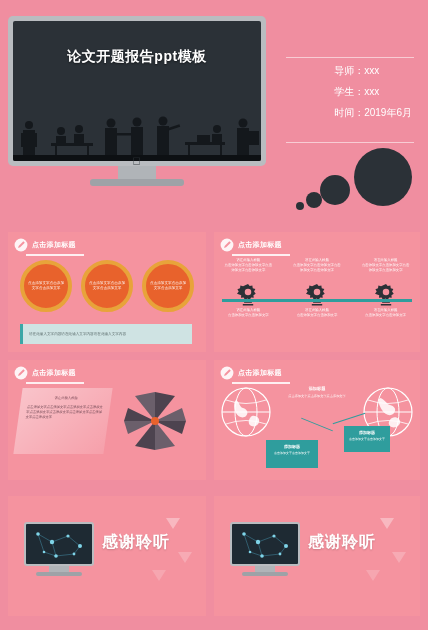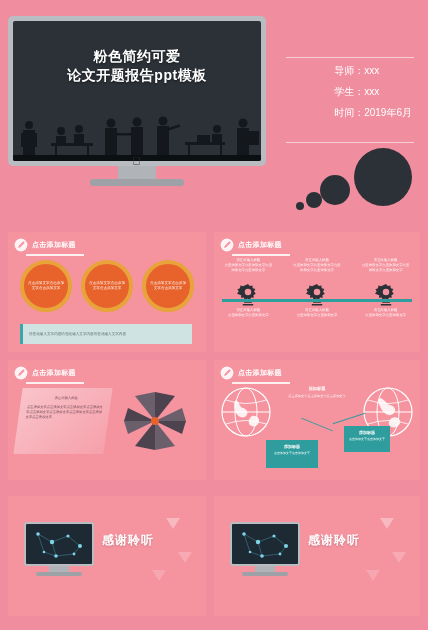--- a/index.html
+++ b/index.html
@@ -240,21 +240,21 @@
     width: 20px; height: 7px; background: #b0b4b8;
   }
   .mini-base {
     position: absolute; left: 28px; top: 76px;
     width: 46px; height: 4px; background: #9ea2a7; border-radius: 2px;
   }
   .thanks-text {
     position: absolute;
     left: 94px; top: 36px;
     color: #ffffff;
-    font-size: 12px;
+    font-size: 16px;
     font-weight: bold;
     letter-spacing: 1px;
     text-shadow: 0 1px 2px rgba(0,0,0,.18);
   }
   .tri {
     position: absolute;
     width: 0; height: 0;
     border-left: 7px solid transparent;
     border-right: 7px solid transparent;
     border-top: 11px solid rgba(255,255,255,.35);
@@ -266,21 +266,20 @@
 </head>
 <body>
 
 <div class="page">
 
   <div class="hero">
 
     <div class="monitor">
       <div class="monitor-screen">
         <div class="screen-title">
-          <div>粉色简约可爱</div>
           <div>论文开题报告ppt模板</div>
         </div>
         <svg class="silhouette" viewBox="0 0 248 52" preserveAspectRatio="none">
           <rect x="0" y="46" width="248" height="6" fill="#0d1013"></rect>
 
           <g fill="#14181c">
             <circle cx="16" cy="16" r="4"></circle>
             <path d="M10 21h12v25H10z"></path>
             <rect x="8" y="24" width="3" height="14"></rect>
             <rect x="21" y="24" width="3" height="14"></rect>

